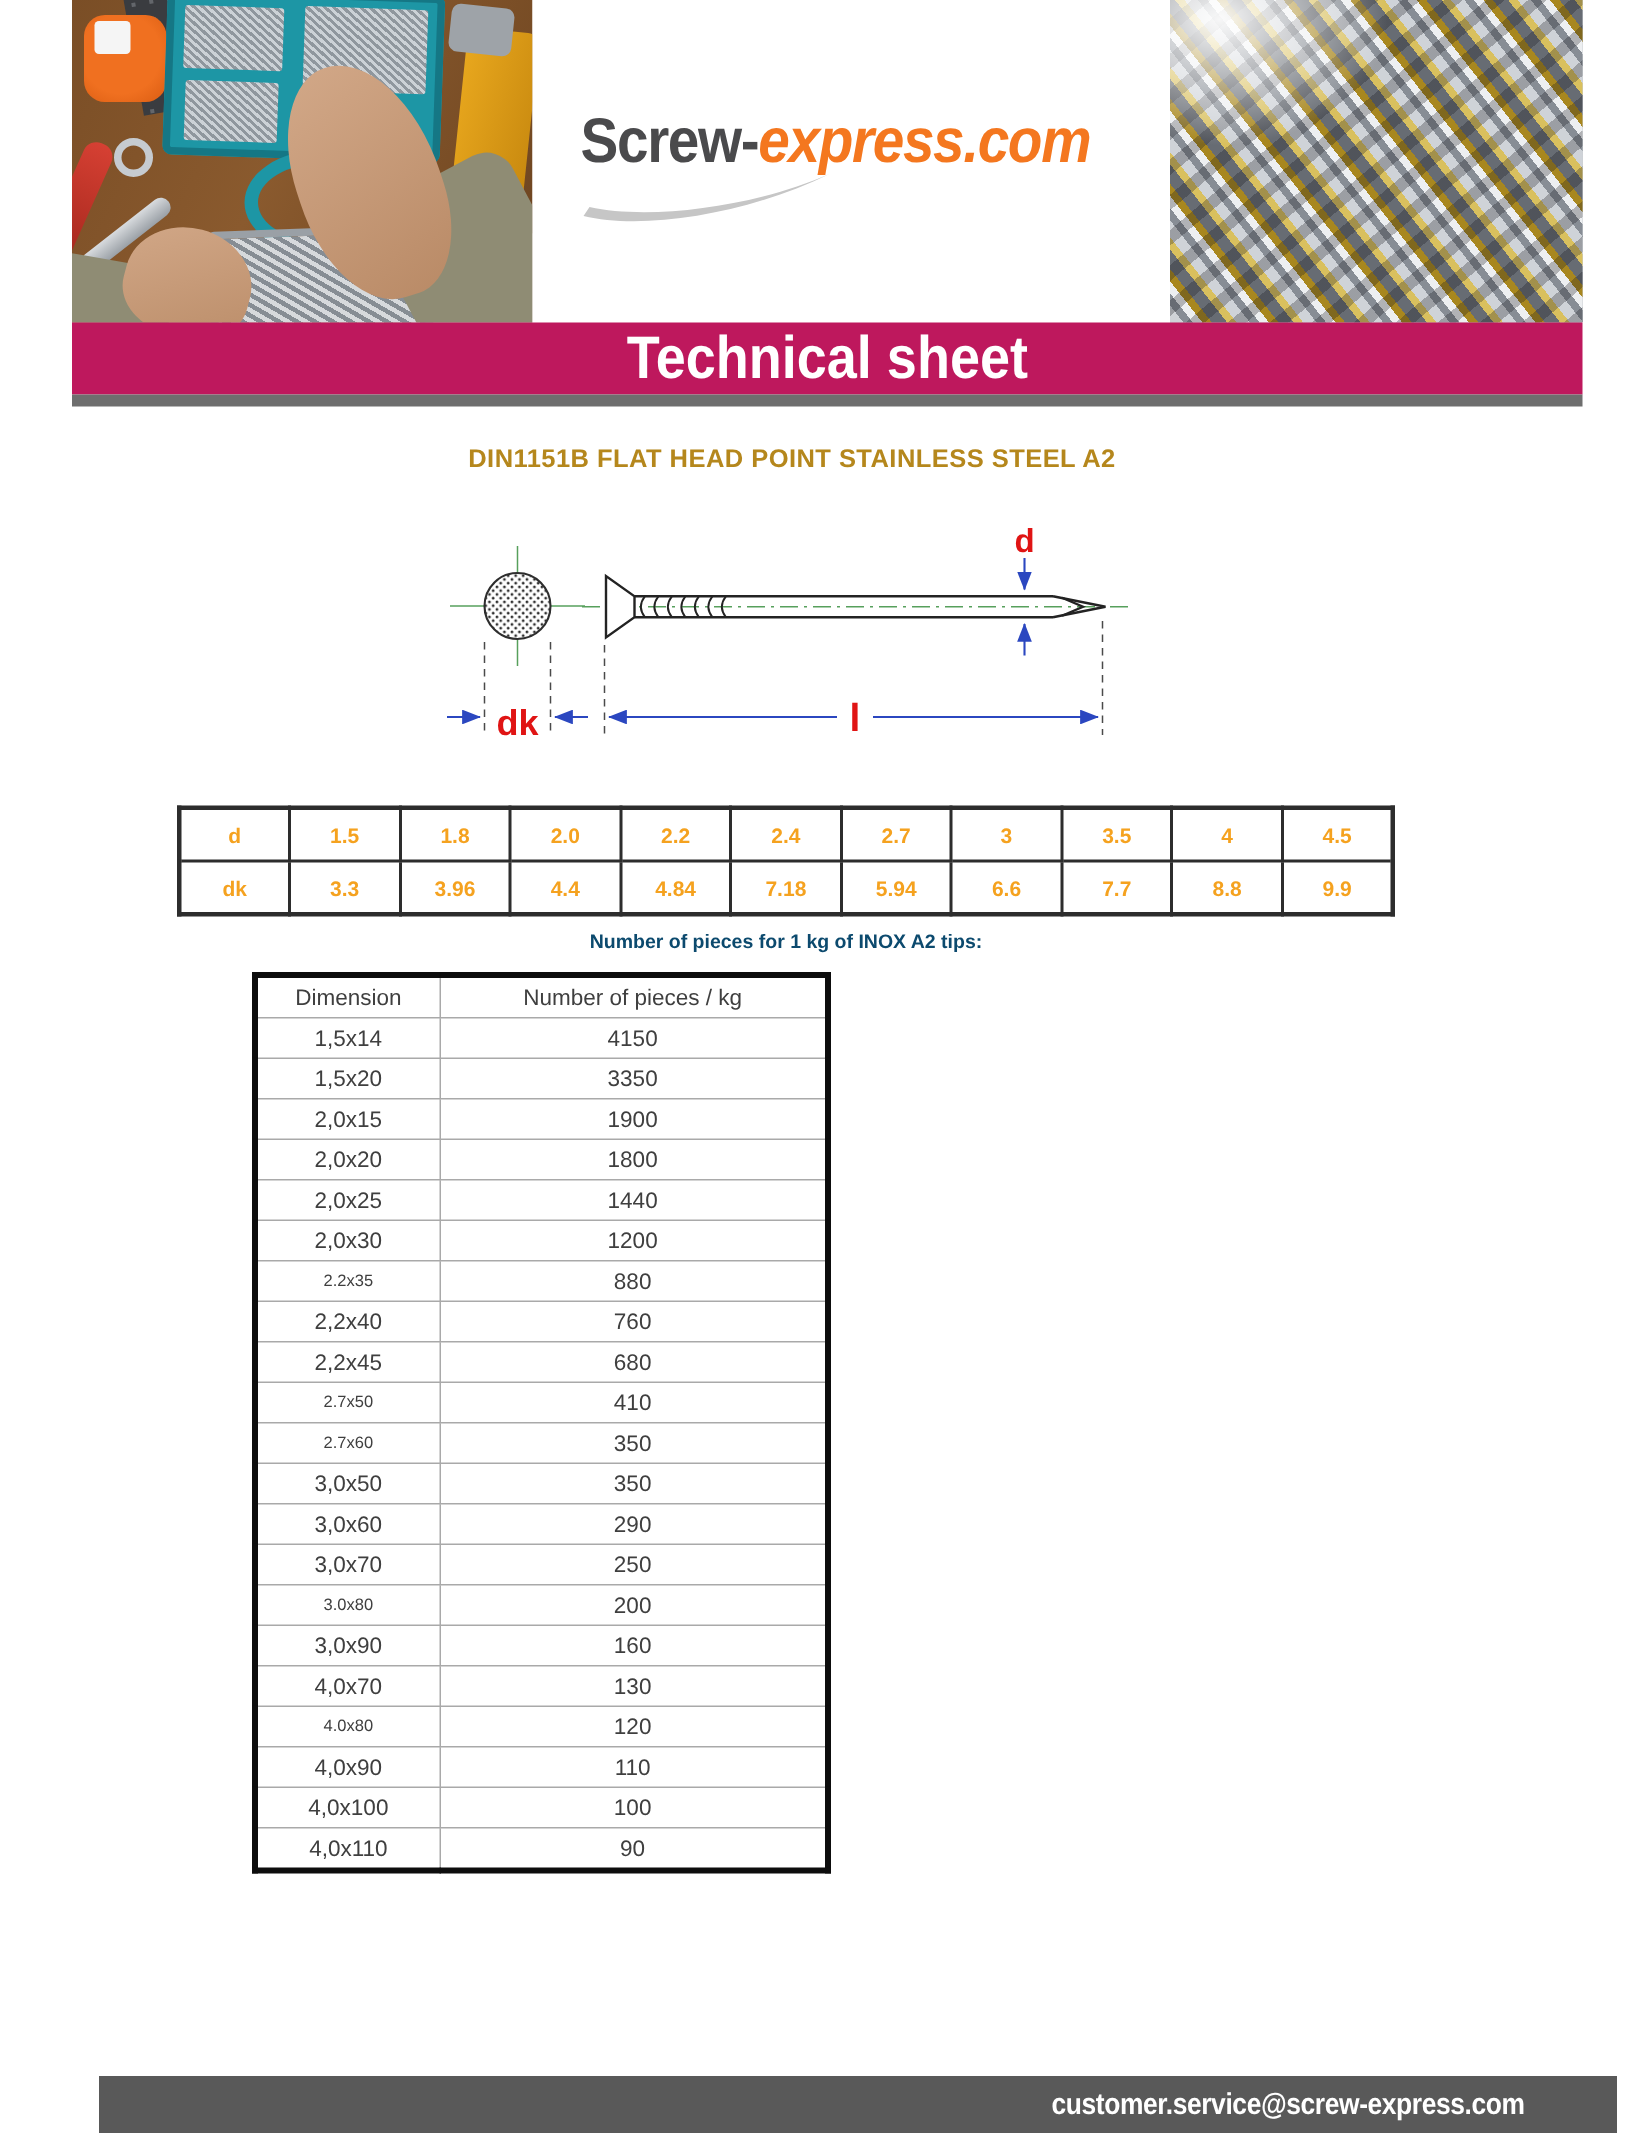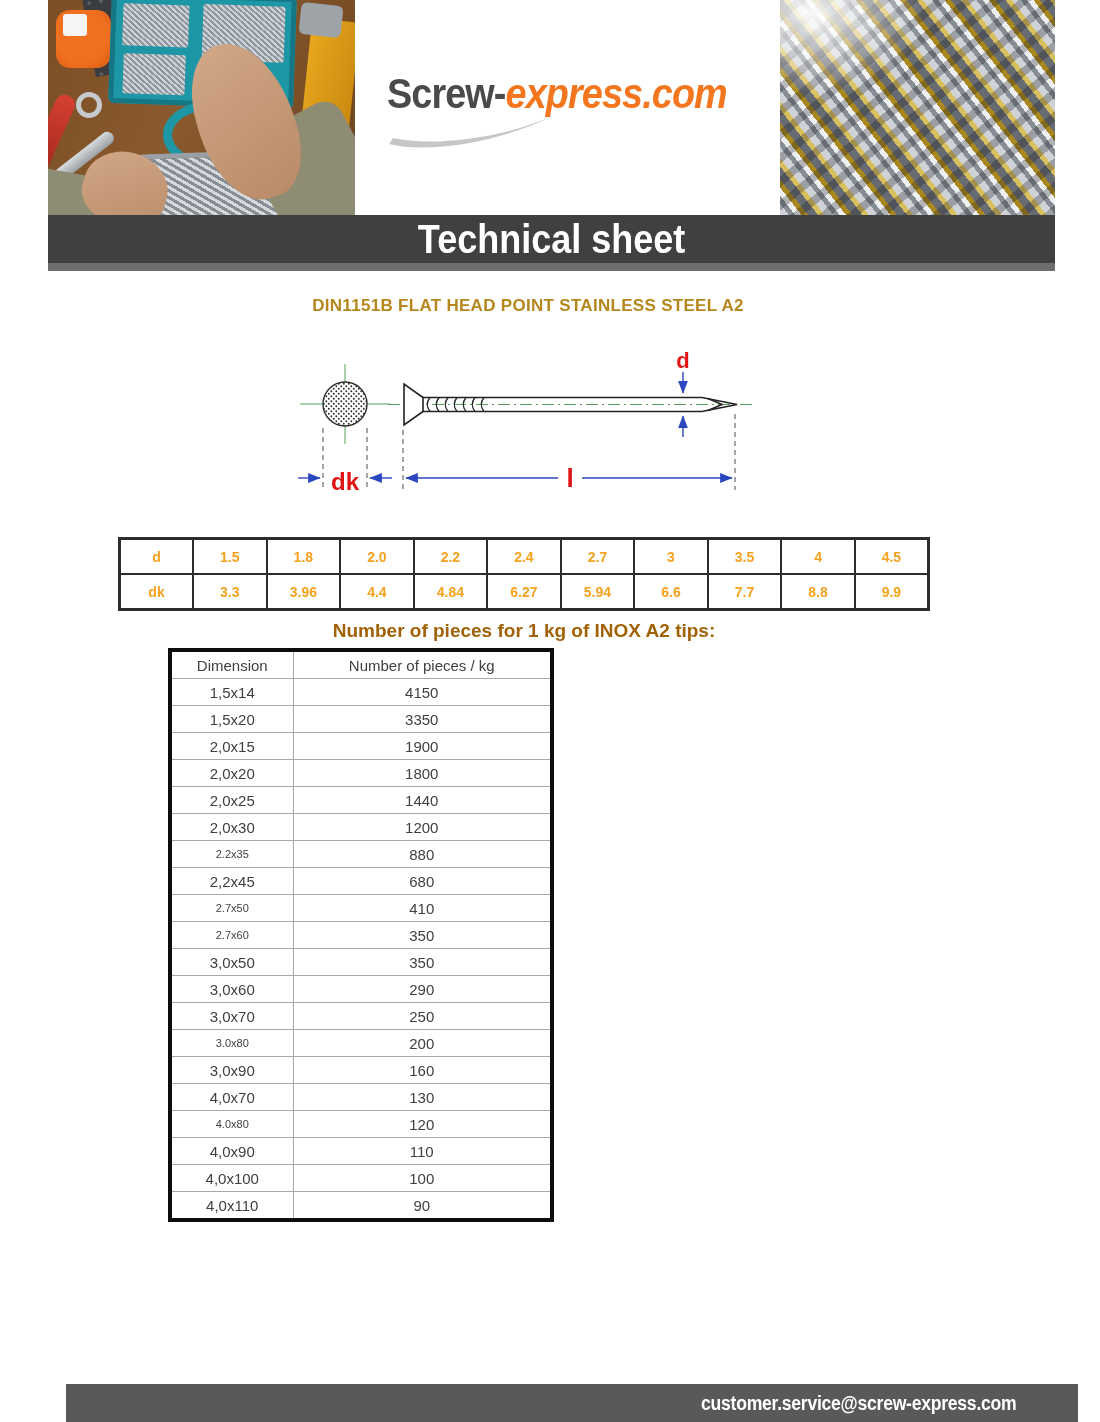--- a/index.html
+++ b/index.html
@@ -50,30 +50,30 @@
       #9aa0a7;}
 
   
   .logo-wrap{position:absolute;left:355px;top:0;width:425px;height:251px;background:#fff;}
   .logo-text{position:absolute;left:32px;top:70px;font-size:42px;font-weight:bold;letter-spacing:-1px;
     white-space:nowrap;color:#4a4a4c;transform:scaleX(.9);transform-origin:left center;}
   .logo-text .suffix{color:#f4771f;font-style:italic;}
   .swoosh{position:absolute;left:30px;top:112px;}
 
   
-  .banner{position:absolute;left:48px;top:215px;width:1007px;height:48px;background:#404040;
+  .banner{position:absolute;left:48px;top:215px;width:1007px;height:48px;background:#be185d;
     display:flex;align-items:center;justify-content:center;}
   .banner-inner{color:#fff;font-weight:800;font-size:40px;transform:scaleX(.9);letter-spacing:0;}
   .banner-strip{position:absolute;left:48px;top:263px;width:1007px;height:8px;background:#6e6e6e;}
 
   
   .doc-title{position:absolute;left:0;top:296px;width:1056px;text-align:center;
     color:#b5871c;font-size:17px;font-weight:bold;letter-spacing:.3px;}
   .caption{position:absolute;left:118px;top:620px;width:812px;text-align:center;
-    font-size:19px;font-weight:bold;color:#a16207;}
+    font-size:13px;font-weight:bold;color:#0c4a6e;}
 
   
   .diagram{position:absolute;left:290px;top:340px;}
   .diagram text{font-family:"Liberation Sans",sans-serif;}
 
   
   table.dims{position:absolute;left:118px;top:537px;width:812px;border-collapse:collapse;
     table-layout:fixed;border:3px solid #2d2d2d;background:#fff;}
   .dims th,.dims td{border:2px solid #2d2d2d;height:31px;text-align:center;
     font-size:14px;font-weight:bold;color:#f5a21f;background:#fff;}
@@ -207,21 +207,21 @@
           <td>3.5</td>
           <td>4</td>
           <td>4.5</td>
         </tr>
         <tr>
           <th>dk</th>
           <td>3.3</td>
           <td>3.96</td>
           <td>4.4</td>
           <td>4.84</td>
-          <td>6.27</td>
+          <td>7.18</td>
           <td>5.94</td>
           <td>6.6</td>
           <td>7.7</td>
           <td>8.8</td>
           <td>9.9</td>
         </tr>
       </tbody>
   </table>
 
   <div class="caption">Number of pieces for 1 kg of INOX A2 tips:</div>
@@ -260,20 +260,24 @@
         </tr>
         <tr>
           <td>2,0x30</td>
           <td>1200</td>
         </tr>
         <tr>
           <td class="small">2.2x35</td>
           <td>880</td>
         </tr>
         <tr>
+          <td>2,2x40</td>
+          <td>760</td>
+        </tr>
+        <tr>
           <td>2,2x45</td>
           <td>680</td>
         </tr>
         <tr>
           <td class="small">2.7x50</td>
           <td>410</td>
         </tr>
         <tr>
           <td class="small">2.7x60</td>
           <td>350</td>

